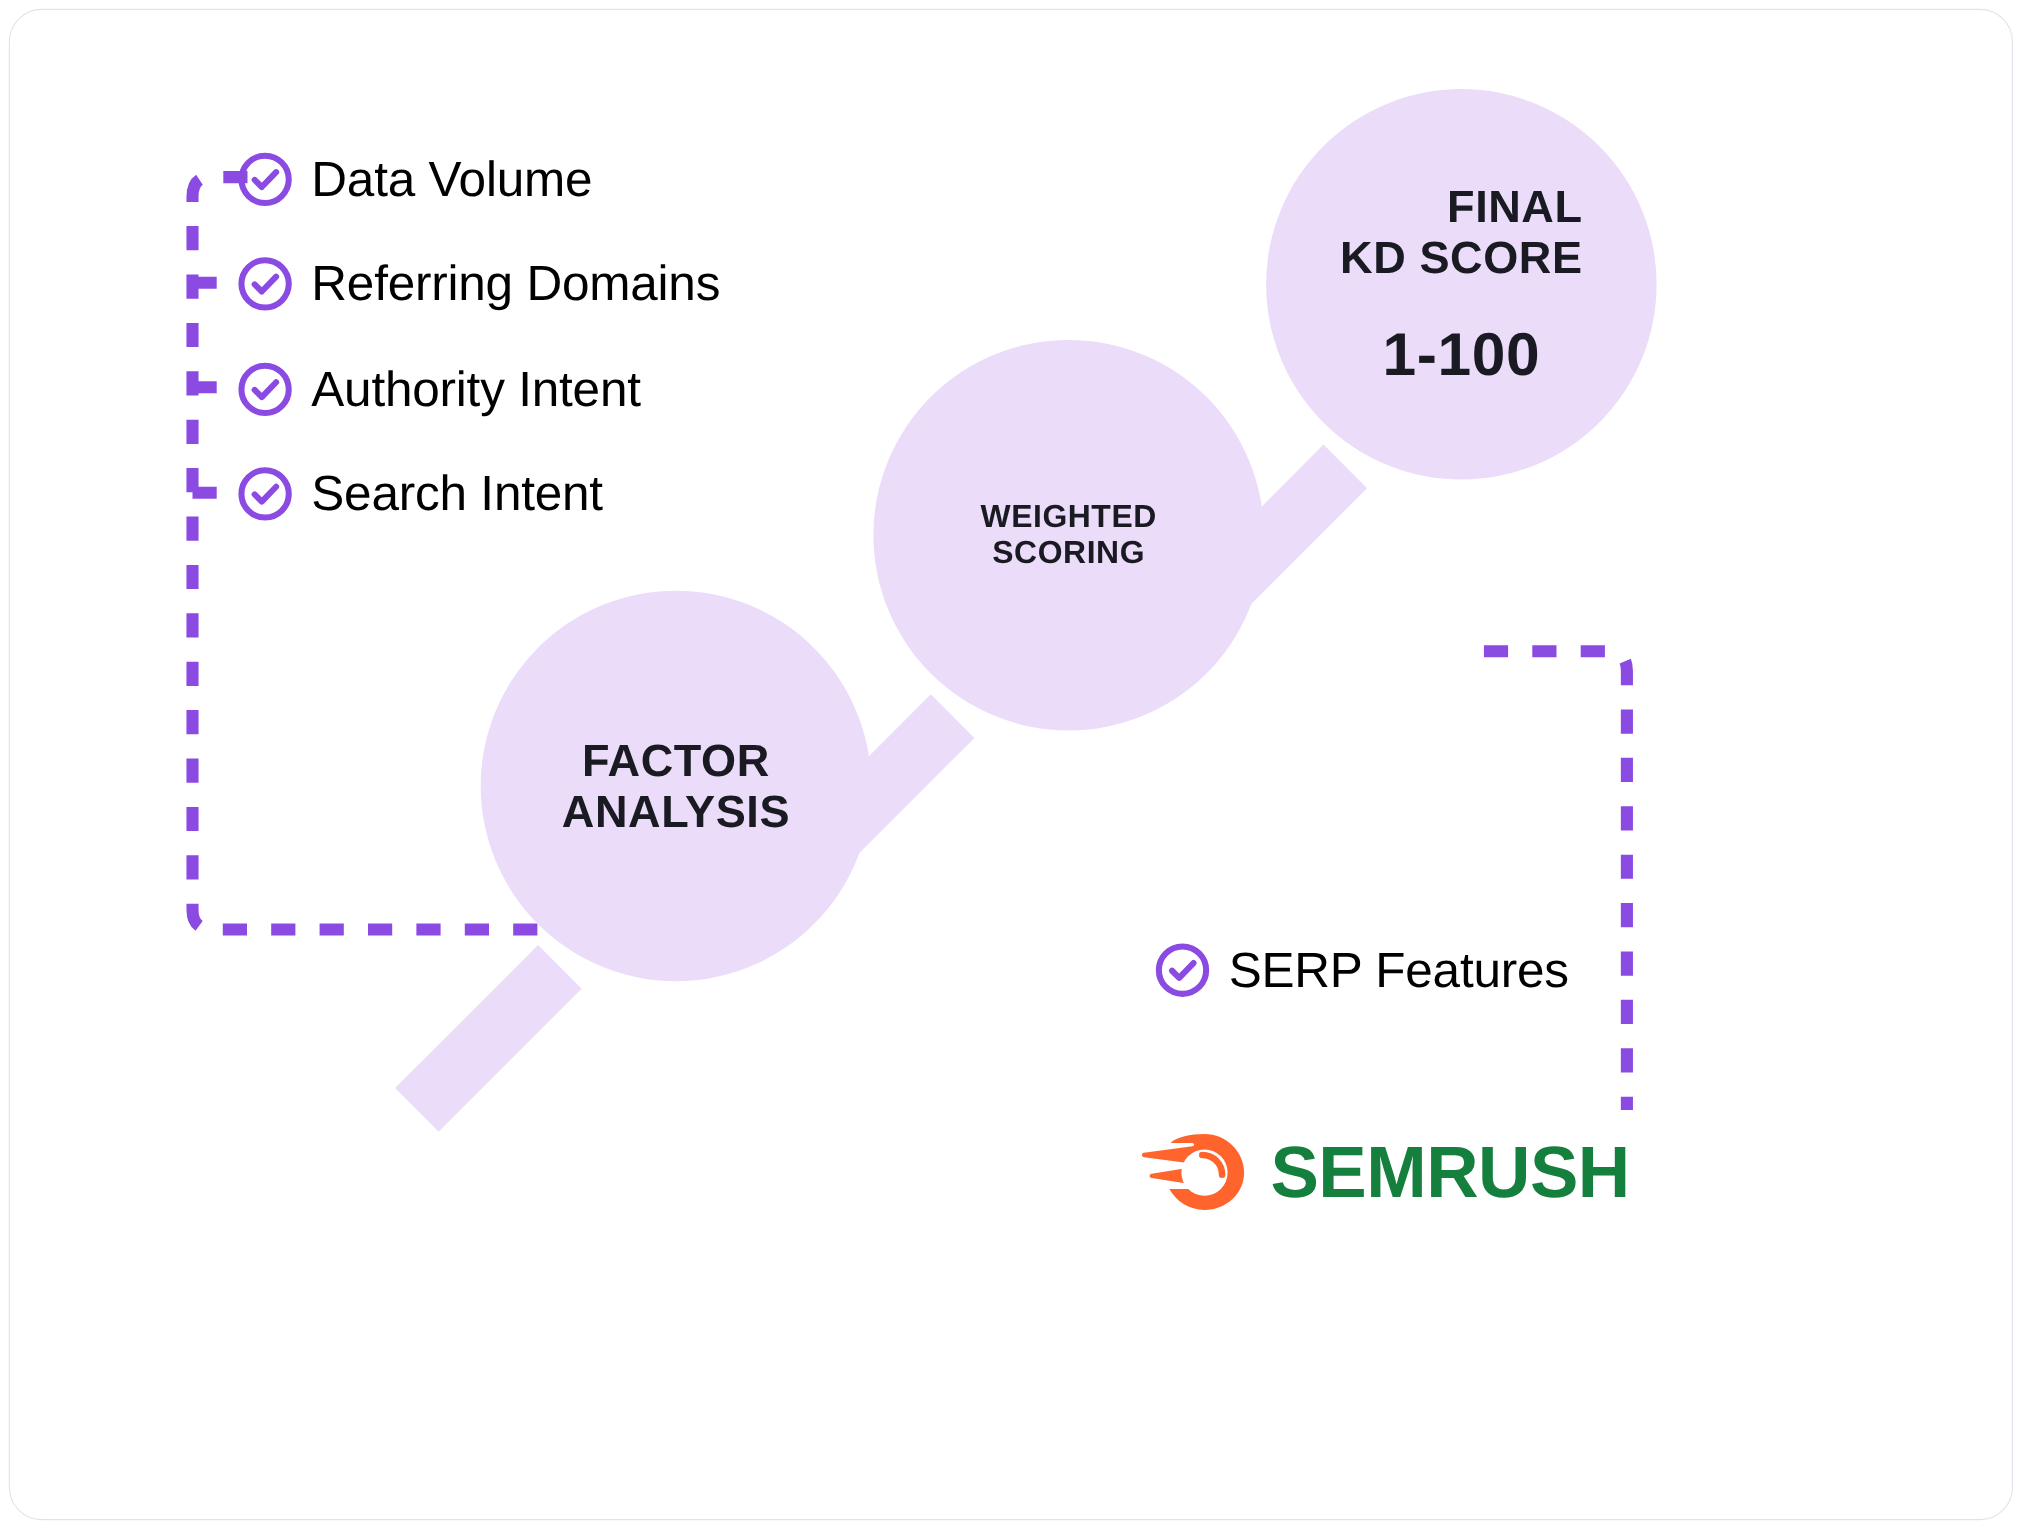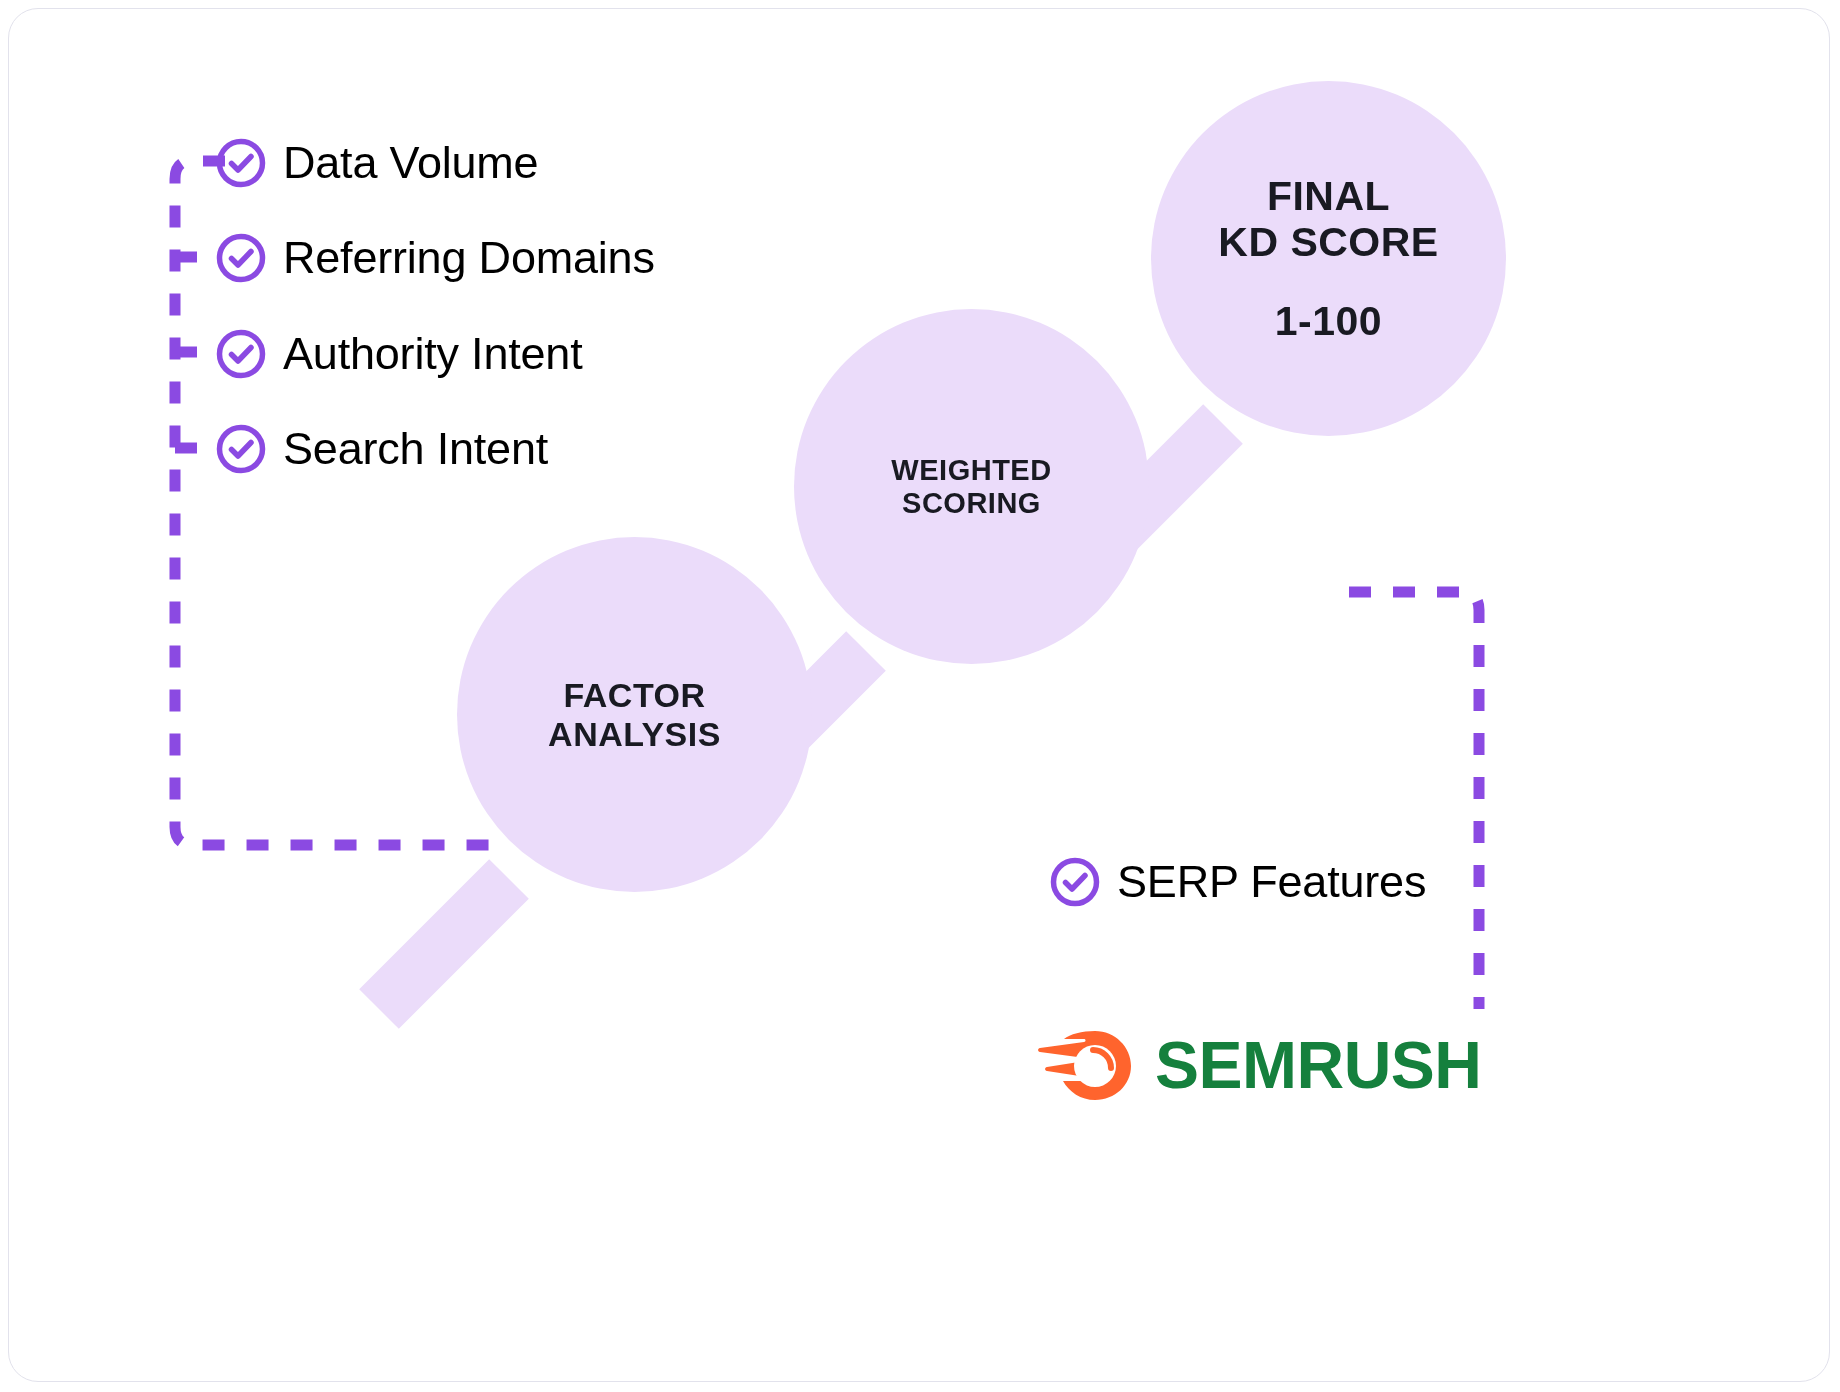--- a/index.html
+++ b/index.html
@@ -54,32 +54,33 @@
   .node .node-sub {
     line-height: 1.1;
   }
   #node-raw {
     left: 72px; top: 755px; width: 355px; height: 355px;
     font-size: 41px;
   }
   #node-raw .node-sub { margin-top: 38px; font-size: 41px; }
 
   #node-factor {
-    left: 448px; top: 528px; width: 355px; height: 355px;
-    font-size: 34px;
+    left: 428px; top: 528px; width: 355px; height: 355px;
+    font-size: 41px;
   }
   #node-weighted {
     left: 785px; top: 300px; width: 355px; height: 355px;
     font-size: 29px;
   }
   #node-final {
     left: 1142px; top: 72px; width: 355px; height: 355px;
     font-size: 41px;
-  }
-  #node-final .node-sub { margin-top: 34px; font-size: 41px; }
+    text-align: right;
+  }
+  #node-final .node-sub { margin-top: 34px; font-size: 55px; }
 
   
   .check-item {
     position: absolute;
     display: flex;
     align-items: center;
     gap: 16px;
   }
   .check-icon { width: 52px; height: 52px; flex: 0 0 52px; }
   .check-label {

